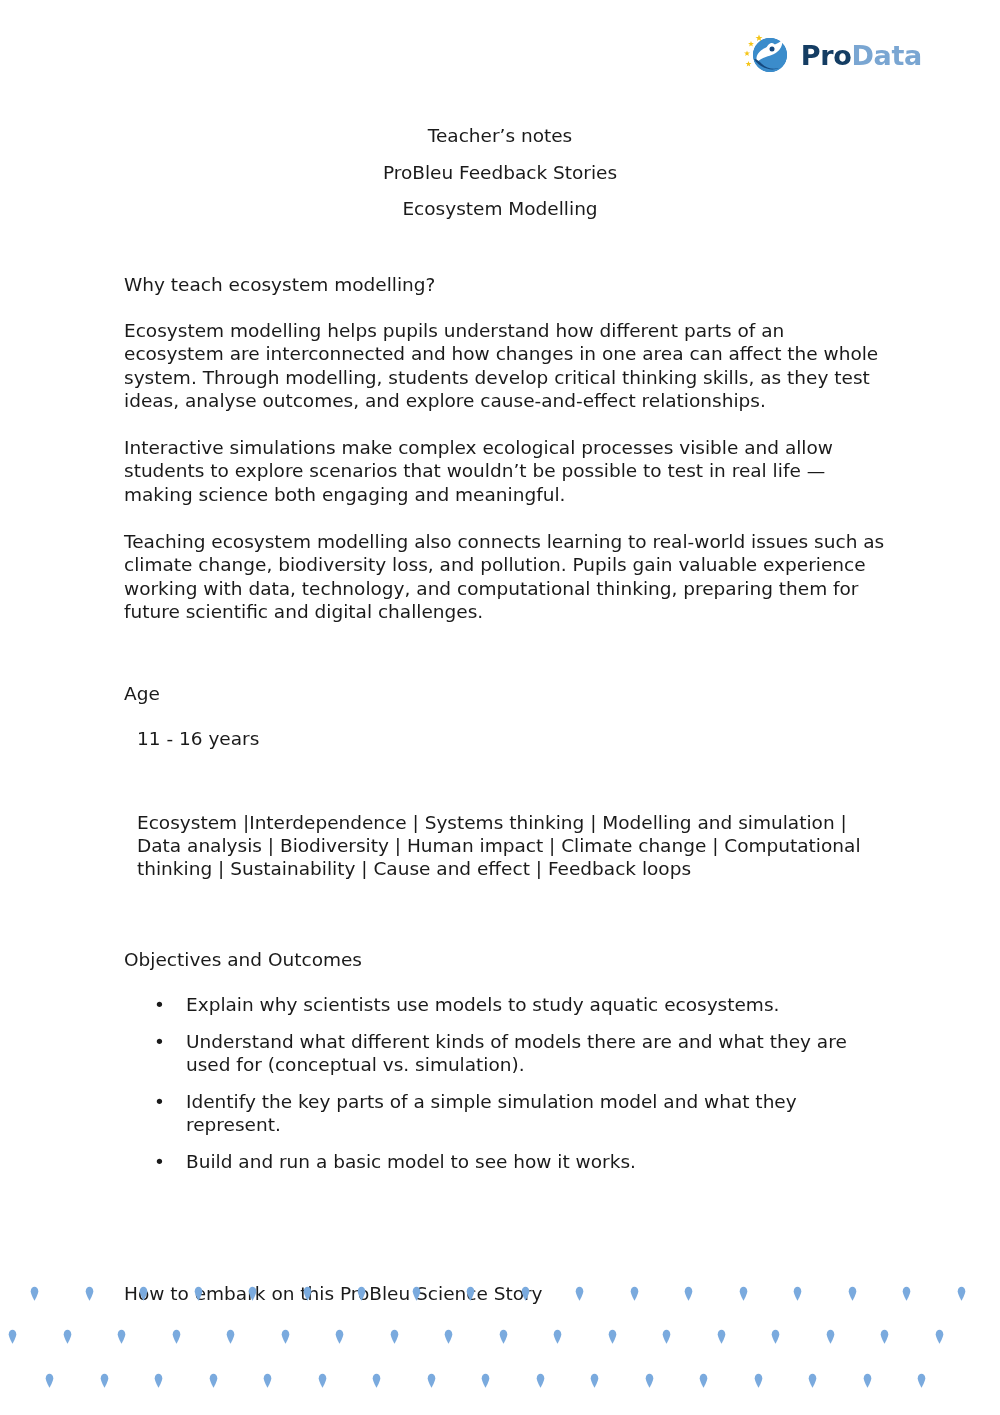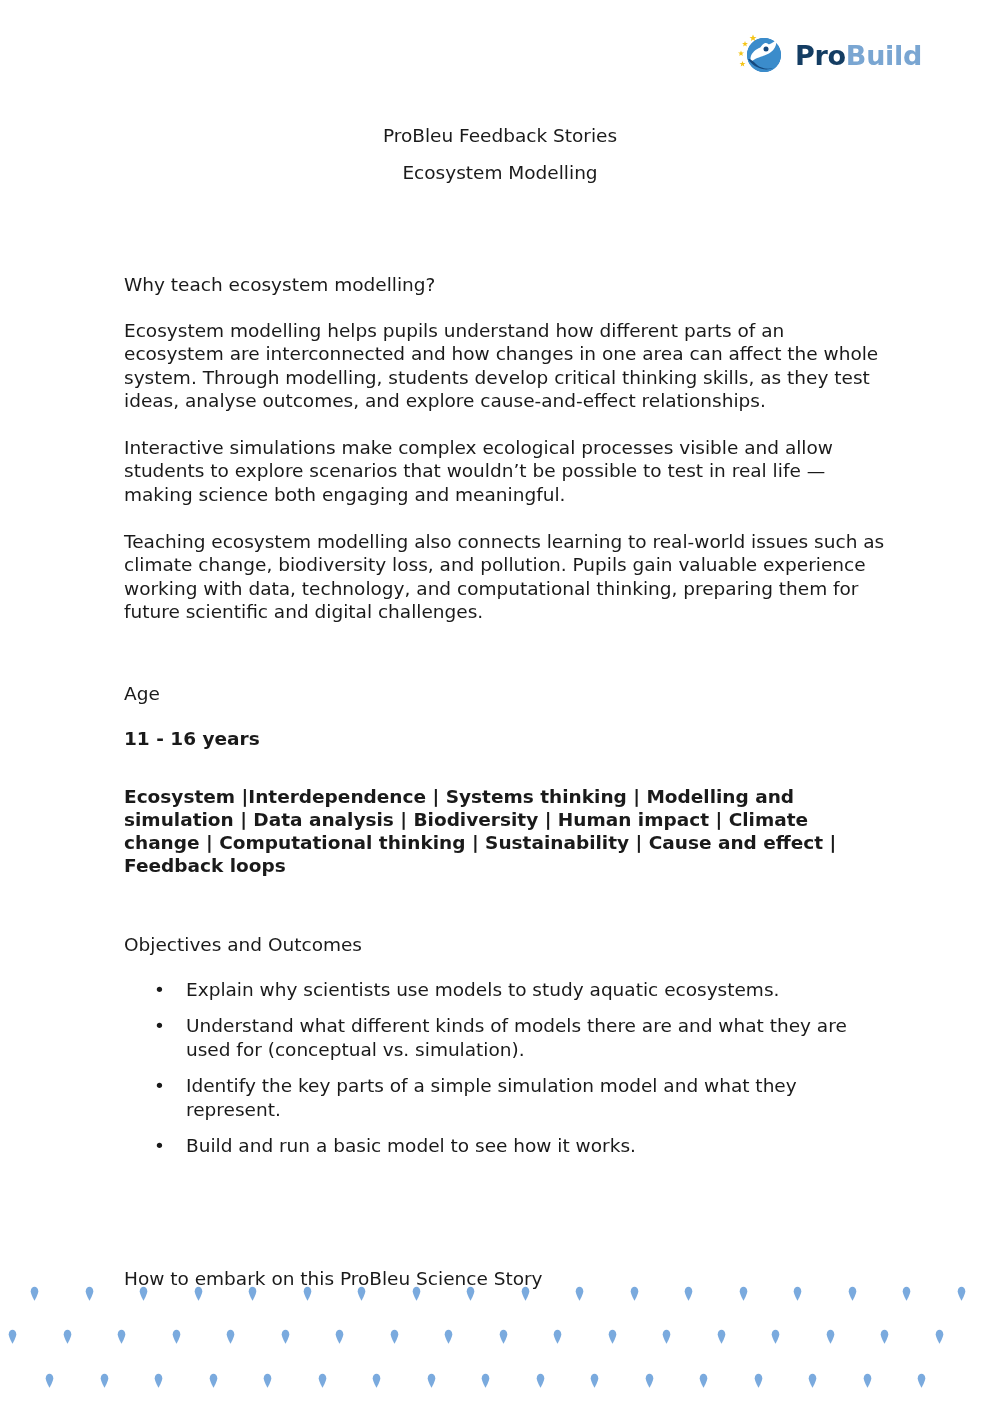--- a/index.html
+++ b/index.html
@@ -86,22 +86,21 @@
   .sec-head {
     font-size: 18.5px;
     line-height: 25px;
     color: #1a1a1a;
     margin: 0 0 21px 0;
   }
   .sec-text {
     font-size: 18.5px;
     line-height: 23.3px;
     color: #1a1a1a;
-    margin: 0;
-    font-weight: bold;
+    margin: 13px;
   }
 
   
   ul.bullets {
     list-style: none;
     margin: 0;
     padding: 0;
   }
   ul.bullets li {
     position: relative;
@@ -159,24 +158,25 @@
       <path d="M24 58 C34 74 56 84 74 76 C62 80 48 76 40 68 C34 62 30 58 24 58 Z" fill="#15487d"></path>
       <path d="M58 26 C50 30 46 38 48 46 C54 40 62 38 68 34 C66 28 62 25 58 26 Z" fill="#ffffff"></path>
       <circle cx="60" cy="38" r="5" fill="#15487d"></circle>
       <g fill="#f5c518">
         <polygon points="34,9 36,14 41,14 37,17 38,22 34,19 30,22 31,17 27,14 32,14"></polygon>
         <polygon points="18,22 19.5,26 24,26 20.5,28.5 21.5,33 18,30.3 14.5,33 15.5,28.5 12,26 16.5,26"></polygon>
         <polygon points="10,41 11.5,45 16,45 12.5,47.5 13.5,52 10,49.3 6.5,52 7.5,47.5 4,45 8.5,45"></polygon>
         <polygon points="13,62 14.5,66 19,66 15.5,68.5 16.5,73 13,70.3 9.5,73 10.5,68.5 7,66 11.5,66"></polygon>
       </g>
     </svg>
-    <div class="logo-text"><span class="logo-pro">Pro</span><span class="logo-bleu">Build</span></div>
+    <div class="logo-text"><span class="logo-pro">Pro</span><span class="logo-bleu">Data</span></div>
   </div>
 
   <div class="title-block">
+    <div class="title-line">Teacher’s notes</div>
     <div class="title-line">ProBleu Feedback Stories</div>
     <div class="title-line">Ecosystem Modelling</div>
   </div>
 
   <div class="content">
 
     <div class="h-lead">Why teach ecosystem modelling?</div>
     <p class="para">Ecosystem modelling helps pupils understand how different parts of an ecosystem are interconnected and how changes in one area can affect the whole system. Through modelling, students develop critical thinking skills, as they test ideas, analyse outcomes, and explore cause-and-effect relationships.</p>
     <p class="para">Interactive simulations make complex ecological processes visible and allow students to explore scenarios that wouldn’t be possible to test in real life — making science both engaging and meaningful.</p>
     <p class="para">Teaching ecosystem modelling also connects learning to real-world issues such as climate change, biodiversity loss, and pollution. Pupils gain valuable experience working with data, technology, and computational thinking, preparing them for future scientific and digital challenges.</p>

